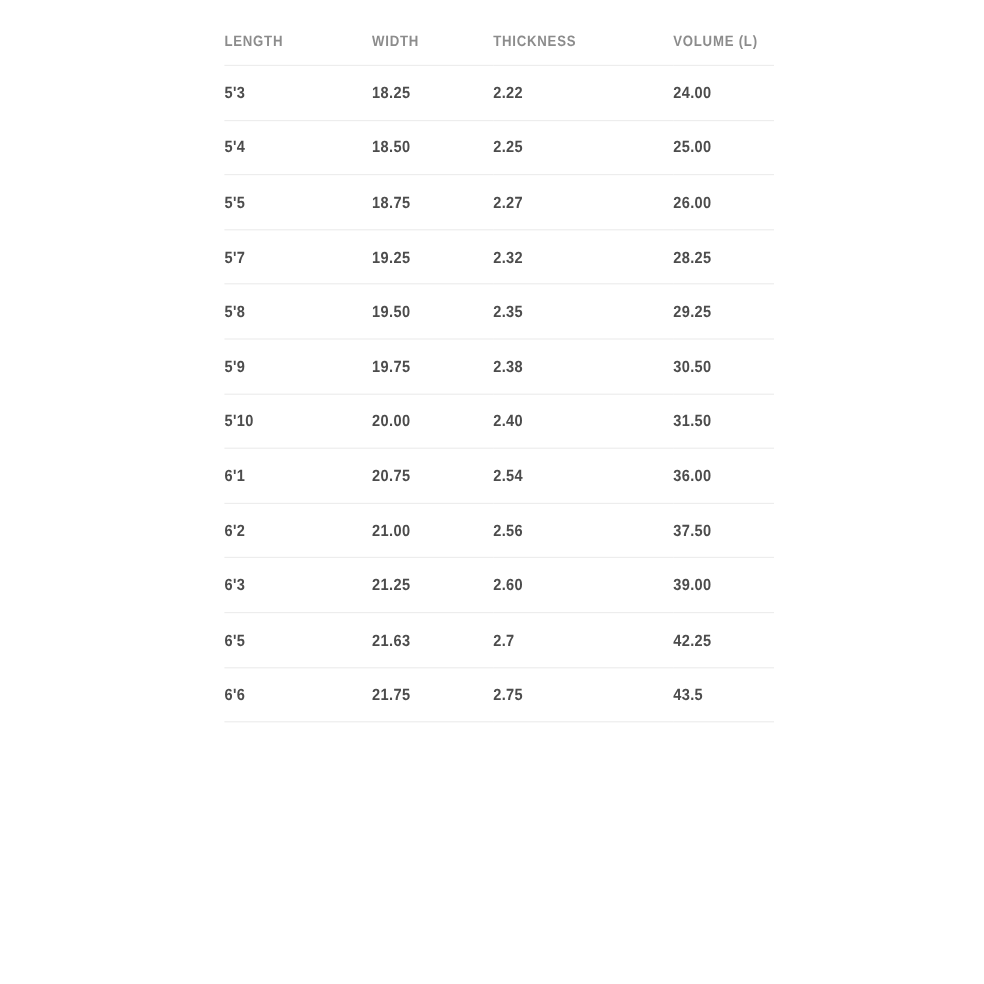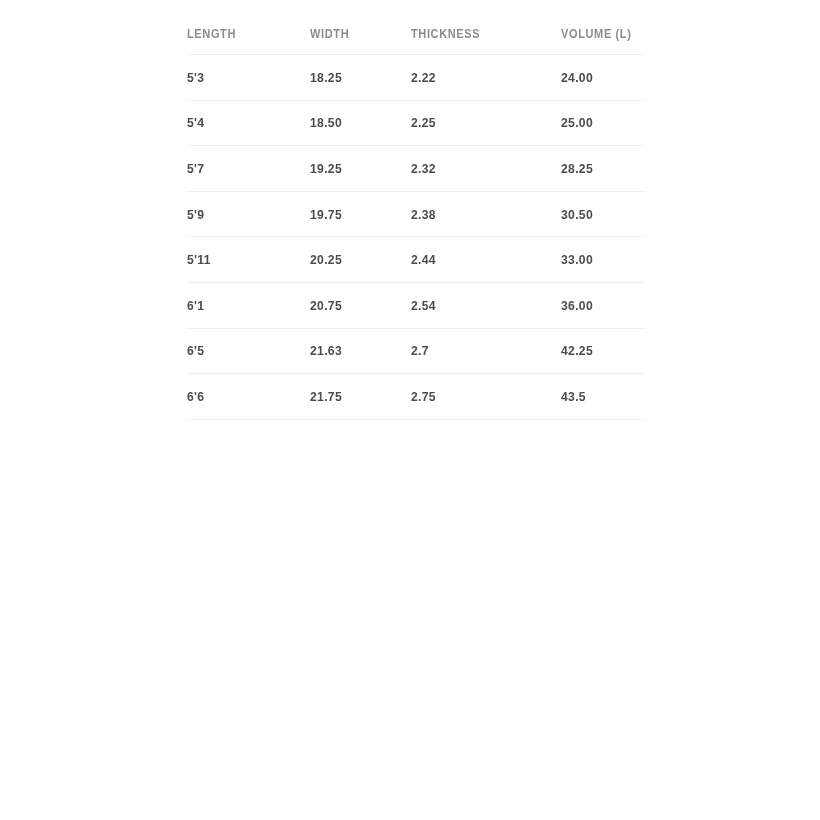--- a/index.html
+++ b/index.html
@@ -102,42 +102,66 @@
         <td>2.22</td>
         <td>24.00</td>
       </tr>
       <tr>
         <td>5'4</td>
         <td>18.50</td>
         <td>2.25</td>
         <td>25.00</td>
       </tr>
       <tr>
+        <td>5'5</td>
+        <td>18.75</td>
+        <td>2.27</td>
+        <td>26.00</td>
+      </tr>
+      <tr>
         <td>5'7</td>
         <td>19.25</td>
         <td>2.32</td>
         <td>28.25</td>
+      </tr>
+      <tr>
+        <td>5'8</td>
+        <td>19.50</td>
+        <td>2.35</td>
+        <td>29.25</td>
       </tr>
       <tr>
         <td>5'9</td>
         <td>19.75</td>
         <td>2.38</td>
         <td>30.50</td>
       </tr>
       <tr>
-        <td>5'11</td>
-        <td>20.25</td>
-        <td>2.44</td>
-        <td>33.00</td>
+        <td>5'10</td>
+        <td>20.00</td>
+        <td>2.40</td>
+        <td>31.50</td>
       </tr>
       <tr>
         <td>6'1</td>
         <td>20.75</td>
         <td>2.54</td>
         <td>36.00</td>
+      </tr>
+      <tr>
+        <td>6'2</td>
+        <td>21.00</td>
+        <td>2.56</td>
+        <td>37.50</td>
+      </tr>
+      <tr>
+        <td>6'3</td>
+        <td>21.25</td>
+        <td>2.60</td>
+        <td>39.00</td>
       </tr>
       <tr>
         <td>6'5</td>
         <td>21.63</td>
         <td>2.7</td>
         <td>42.25</td>
       </tr>
       <tr>
         <td>6'6</td>
         <td>21.75</td>

